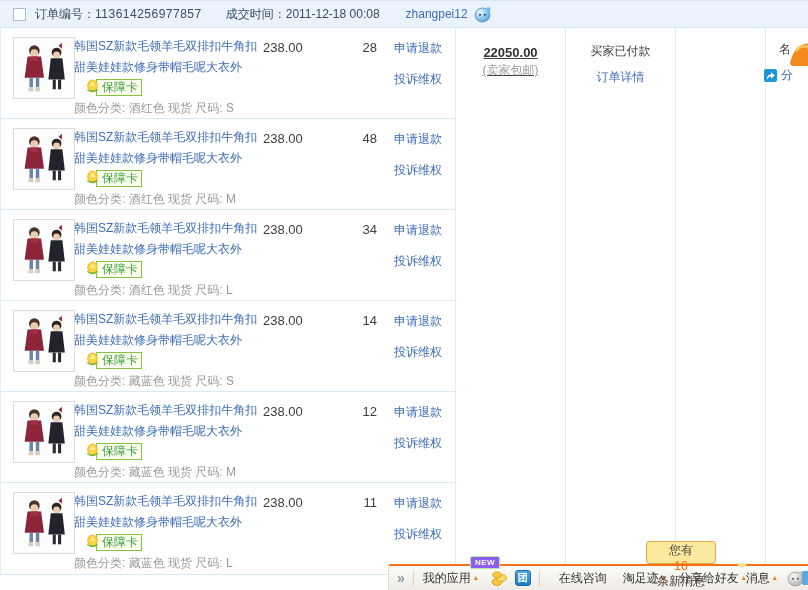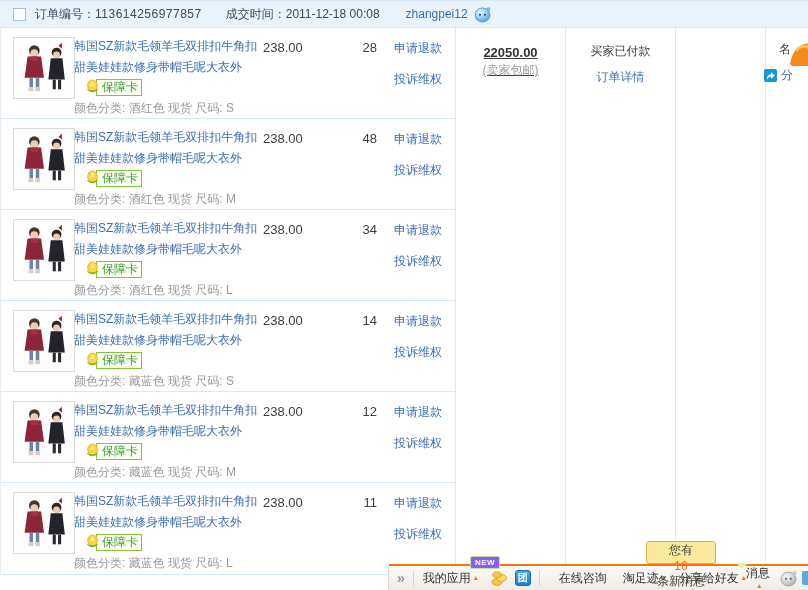--- a/index.html
+++ b/index.html
@@ -67,21 +67,21 @@
   .tri { font-size:8px; color:#E8821A; margin-left:3px; transform:translateY(-1px); }
   .tb-myapps { margin-left:9px; }
   .tb-coins { margin-left:13px; }
   .tb-tuan { margin-left:7px; width:16px; height:16px; border-radius:3px;
              background:linear-gradient(#4FA9E4,#1E7CC4); border:1px solid #1B6DB0;
              color:#fff; font-size:10px; display:inline-flex; align-items:center;
              justify-content:center; font-weight:bold; }
   .tb-consult { margin-left:19px; }
   .tb-foot { margin-left:16px; }
   .tb-share { margin-left:13px; }
-  .tb-msg { margin-left:0;flex-direction:column; }
+  .tb-msg { margin-left:0; }
   .tb-face { margin-left:10px; display:inline-flex; }
   .cut-blue { position:absolute; left:802px; top:571px; width:6px; height:14px;
               background:#5FA8DC; border-radius:2px 0 0 2px; z-index:21; }
 
   .new-badge { position:absolute; left:470px; top:556px; z-index:25;
                background:#8b5cf6; border:1px solid #BCE39B; color:#fff;
                font-size:8px; font-weight:bold; padding:1px 4px; border-radius:2px;
                letter-spacing:0.5px; }
 
   

